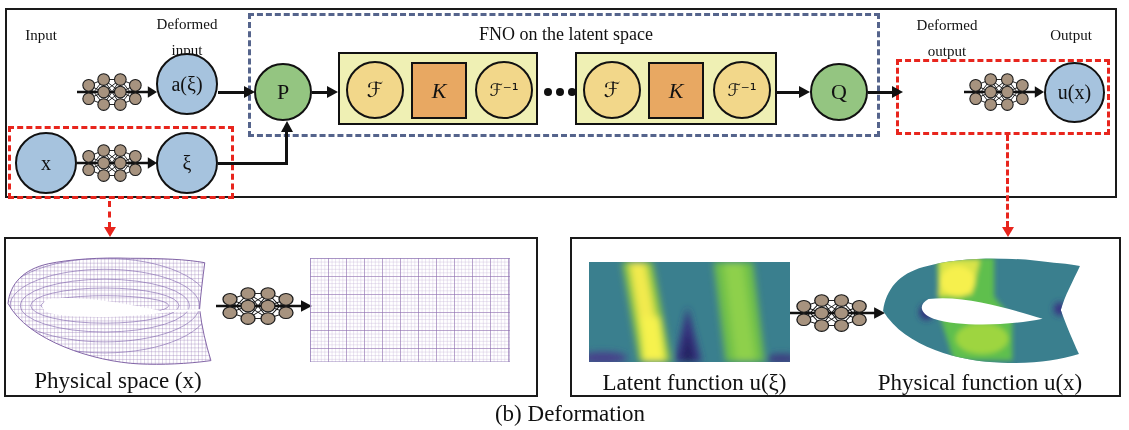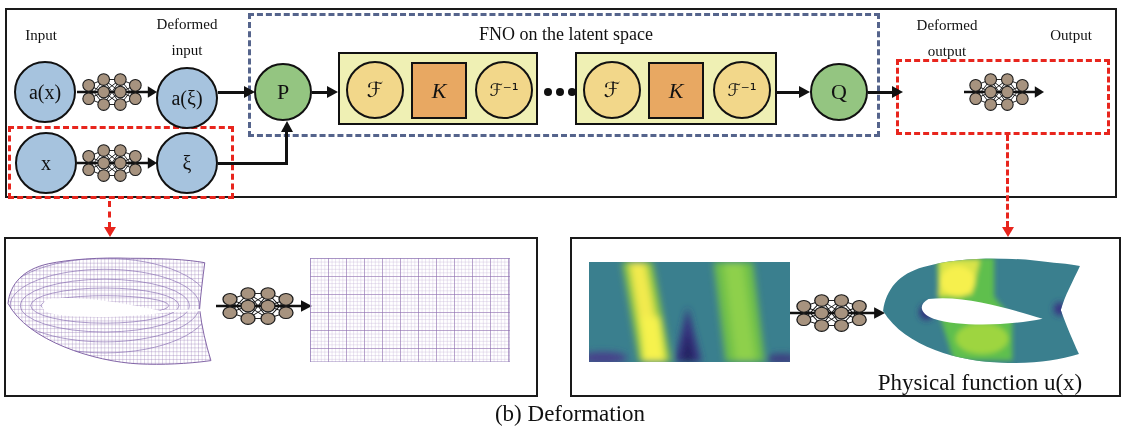--- a/index.html
+++ b/index.html
@@ -51,21 +51,20 @@
     <div>Deformed</div>
     <div>input</div>
   </div>
   <div class="lbl" style="left:406px;top:21px;width:320px;font-size:18px">FNO on the latent space</div>
   <div class="lbl" style="left:894px;top:12px;width:106px">
     <div>Deformed</div>
     <div>output</div>
   </div>
   <div class="lbl" style="left:1035px;top:22px;width:72px">Output</div>
 
-  <div class="circle blue" style="left:14px;top:61px;width:62px;height:62px">a(x)</div>
   <div class="nn" style="left:77px;top:72px;width:80px;height:40px">
       <svg viewBox="0 0 96 48" preserveAspectRatio="none">
         <line x1="0" y1="24" x2="88" y2="24" stroke="#111" stroke-width="3"></line>
         <polygon points="85,17 96,24 85,31" fill="#111"></polygon>
         <g stroke="#111" stroke-width="1.1" fill="none">
           <line x1="14" y1="16" x2="32" y2="9"></line>
           <line x1="14" y1="16" x2="32" y2="24"></line>
           <line x1="14" y1="16" x2="32" y2="39"></line>
           <line x1="14" y1="32" x2="32" y2="9"></line>
           <line x1="14" y1="32" x2="32" y2="24"></line>
@@ -93,21 +92,21 @@
           <circle cx="32" cy="24" r="7"></circle>
           <circle cx="32" cy="39" r="7"></circle>
           <circle cx="52" cy="9" r="7"></circle>
           <circle cx="52" cy="24" r="7"></circle>
           <circle cx="52" cy="39" r="7"></circle>
           <circle cx="70" cy="16" r="7"></circle>
           <circle cx="70" cy="32" r="7"></circle>
         </g>
       </svg>
     </div>
-  <div class="circle blue" style="left:156px;top:67px;width:62px;height:62px">a(ξ)</div>
+  <div class="circle blue" style="left:156px;top:53px;width:62px;height:62px">a(ξ)</div>
 
   <div class="hline" style="left:218px;top:90.5px;width:28px"></div>
   <div class="ah-r" style="left:244px;top:86px"></div>
 
   <div class="circle green" style="left:254px;top:63px;width:58px;height:58px">P</div>
 
   <div class="hline" style="left:312px;top:90.5px;width:17px"></div>
   <div class="ah-r" style="left:327px;top:86px"></div>
 
   <div class="fno-block" style="left:338px;top:52px;width:200px;height:73px">
@@ -170,20 +169,21 @@
           <circle cx="32" cy="24" r="7"></circle>
           <circle cx="32" cy="39" r="7"></circle>
           <circle cx="52" cy="9" r="7"></circle>
           <circle cx="52" cy="24" r="7"></circle>
           <circle cx="52" cy="39" r="7"></circle>
           <circle cx="70" cy="16" r="7"></circle>
           <circle cx="70" cy="32" r="7"></circle>
         </g>
       </svg>
     </div>
+  <div class="circle blue" style="left:1044px;top:62px;width:61px;height:61px">u(x)</div>
 
   <div class="circle blue" style="left:15px;top:132px;width:62px;height:62px">x</div>
   <div class="nn" style="left:77px;top:143px;width:80px;height:40px">
       <svg viewBox="0 0 96 48" preserveAspectRatio="none">
         <line x1="0" y1="24" x2="88" y2="24" stroke="#111" stroke-width="3"></line>
         <polygon points="85,17 96,24 85,31" fill="#111"></polygon>
         <g stroke="#111" stroke-width="1.1" fill="none">
           <line x1="14" y1="16" x2="32" y2="9"></line>
           <line x1="14" y1="16" x2="32" y2="24"></line>
           <line x1="14" y1="16" x2="32" y2="39"></line>
@@ -395,16 +395,18 @@
         <ellipse cx="100" cy="76" rx="26" ry="14" fill="#9ed53f"></ellipse>
       </g>
       <g filter="url(#b4)">
         <circle cx="45" cy="52" r="7" fill="#32307e"></circle>
         <circle cx="177" cy="49" r="6" fill="#373383"></circle>
       </g>
     </g>
     <path d="M47,40 C37,45 38,53 52,58 C80,66 128,64 160,58 C130,50 85,36 47,40 Z" fill="#fff"></path>
   </svg>
 
+  <div class="cap" style="left:18px;top:368px;width:200px">Physical space (x)</div>
+  <div class="cap" style="left:592px;top:370px;width:205px">Latent function u(ξ)</div>
   <div class="cap" style="left:415px;top:401px;width:310px">(b) Deformation</div>
   <div class="cap" style="left:875px;top:370px;width:210px">Physical function u(x)</div>
 
 </div>
 
 </body></html>

